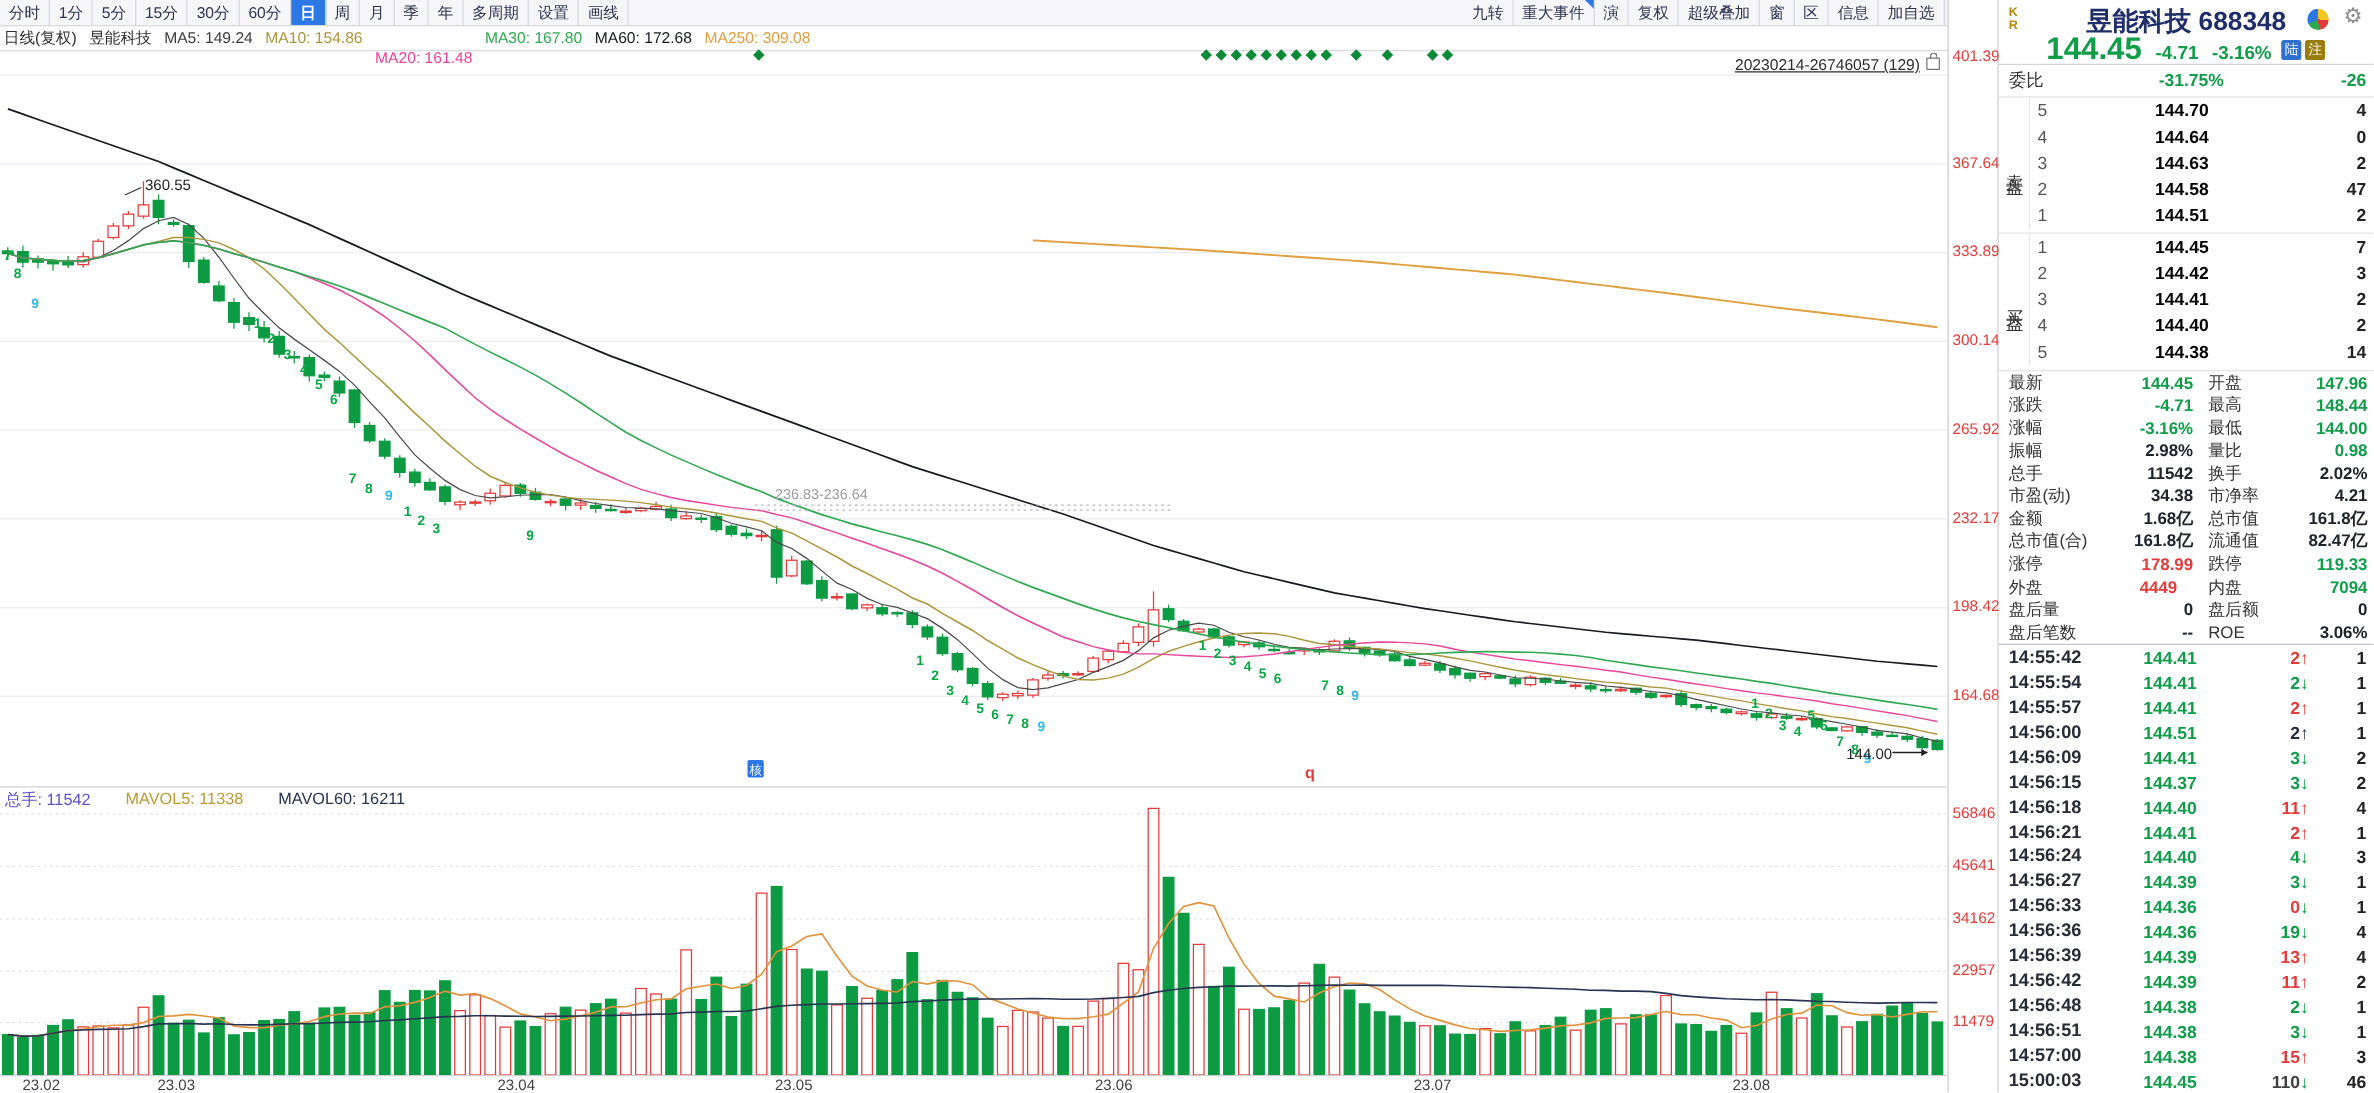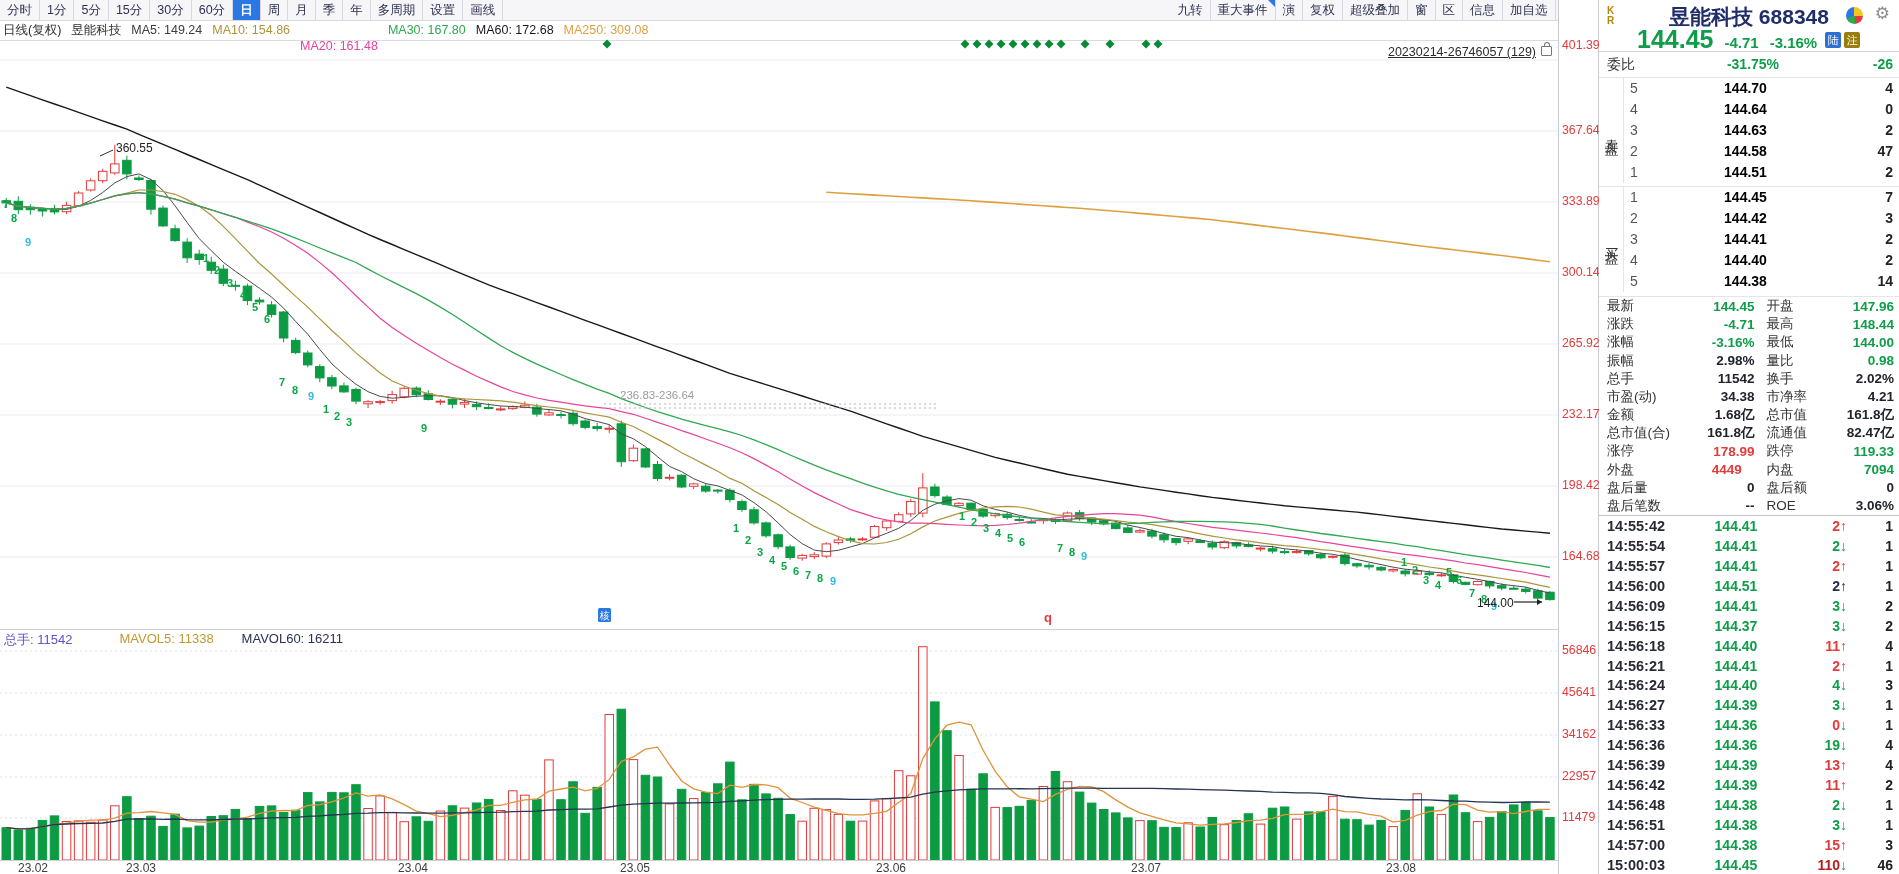--- a/index.html
+++ b/index.html
@@ -616,21 +616,21 @@
         <rect x="598" y="608" width="13" height="14" fill="#2b78e4" rx="1.5"></rect>
         <text x="604.5" y="619" text-anchor="middle" font-size="10" fill="#fff">核</text>
         <text x="1044" y="622" font-size="13" font-weight="bold" fill="#e23b3b">q</text>
       </svg>
     <div class="date-range">
       <span class="dr-text">20230214-26746057 (129)</span><span class="lock"></span>
     </div>
     <div class="vol-header">
 
     <span style="color: rgb(95, 81, 201);">总手: 11542</span>
-        <span style="color: rgb(189, 154, 50); margin-left: 19px;">MAVOL5: 11338</span>
+        <span style="color: rgb(189, 154, 50);">MAVOL5: 11338</span>
         <span style="color: rgb(39, 51, 82);">MAVOL60: 16211</span>
       </div>
     <div id="x-axis">
         <span style="left: 18px;">23.02</span>
         <span style="left: 126px;">23.03</span>
         <span style="left: 398px;">23.04</span>
         <span style="left: 620px;">23.05</span>
         <span style="left: 876px;">23.06</span>
         <span style="left: 1131px;">23.07</span>
         <span style="left: 1386px;">23.08</span>
@@ -972,20 +972,20 @@
         <span class="tn">
             <span style="color: rgb(226, 59, 59);">15</span>
             <span style="color: rgb(226, 59, 59);">↑</span>
           </span>
         <span class="tq">3</span>
       </div>
         <div class="trow">
         <span class="tt">15:00:03</span>
         <span class="tp">144.45</span>
         <span class="tn">
-            <span style="color: #b91c1c;">110</span>
+            <span style="color: #404040;">110</span>
             <span style="color: rgb(15, 157, 73);">↓</span>
           </span>
         <span class="tq">46</span>
       </div>
       </div>
   </div>
 </div>
 
 </body></html>

